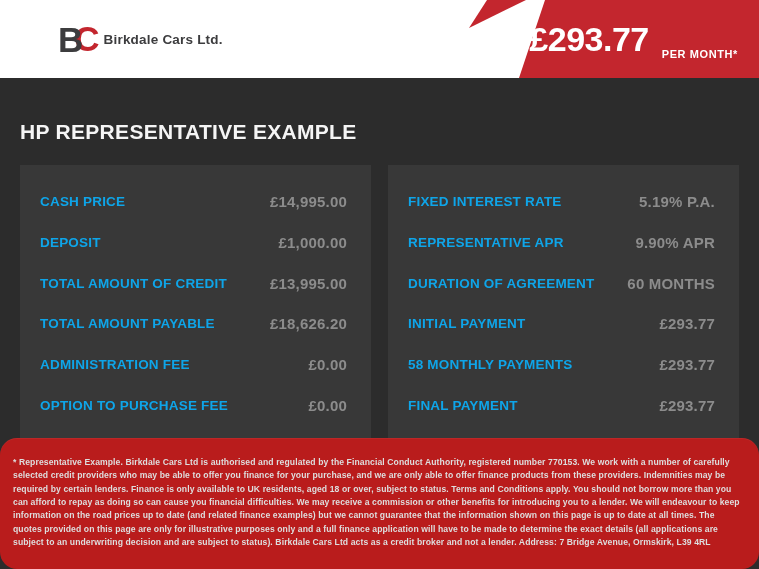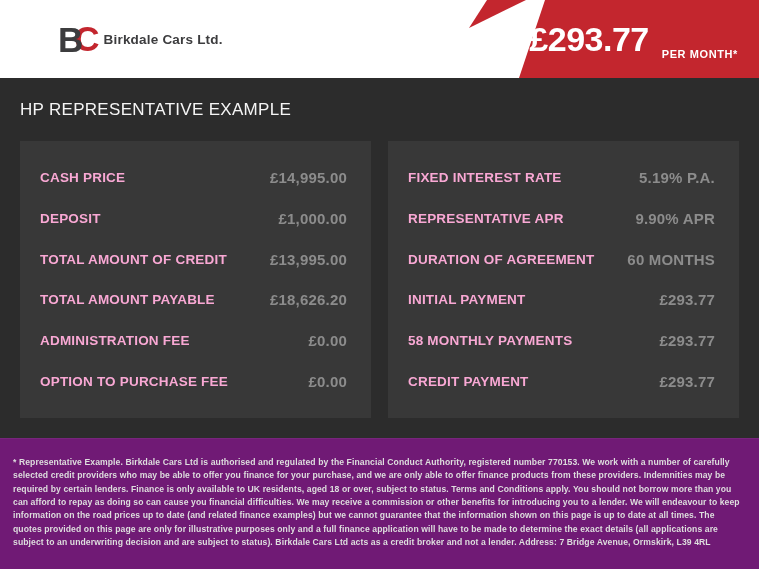--- a/index.html
+++ b/index.html
@@ -85,23 +85,24 @@
     position: relative;
     top: 15px;
   }
 
   
   .title-bar {
     padding: 22px 20px 0 20px;
   }
   .page-title {
     color: #f5f5f5;
-    font-size: 17px;
-    font-weight: 400;
+    font-size: 21px;
+    font-weight: 700;
     letter-spacing: 0.3px;
+    margin-top: 20px;
   }
 
   
   .panels {
     display: flex;
     gap: 17px;
     margin: 21px 20px 0 20px;
   }
   .panel {
     flex: 1;
@@ -111,44 +112,45 @@
     display: flex;
     flex-direction: column;
     justify-content: space-around;
   }
   .finance-row {
     display: flex;
     justify-content: space-between;
     align-items: center;
   }
   .finance-label {
-    color: #f9a8d4;
+    color: #0ea5e9;
     font-size: 13.5px;
     font-weight: 700;
     letter-spacing: 0.2px;
     white-space: nowrap;
     text-align: center;
   }
   .finance-value {
     color: #8c8c8c;
     font-size: 15px;
     font-weight: 700;
     letter-spacing: 0.2px;
     white-space: nowrap;
     margin-left: 32px;
   }
 
   
   .footer {
     position: absolute;
     left: 0; right: 0; bottom: 0;
     top: 438px;
-    background: #701a75;
+    background: #b91c1c;
     border-top: 1px solid rgba(255,255,255,0.05);
     padding: 17px 14px 0 13px;
+    border-radius: 17px;
   }
   .disclaimer {
     color: #dedede;
     font-size: 8.6px;
     font-weight: 700;
     line-height: 1.55;
     letter-spacing: 0.1px;
     max-width: 742px;
   }
 </style>
@@ -225,21 +227,21 @@
       </div>
       <div class="finance-row">
         <span class="finance-label">INITIAL PAYMENT</span>
         <span class="finance-value">£293.77</span>
       </div>
       <div class="finance-row">
         <span class="finance-label">58 MONTHLY PAYMENTS</span>
         <span class="finance-value">£293.77</span>
       </div>
       <div class="finance-row">
-        <span class="finance-label">CREDIT PAYMENT</span>
+        <span class="finance-label">FINAL PAYMENT</span>
         <span class="finance-value">£293.77</span>
       </div>
     </div>
 
   </div>
 
   <div class="footer">
     <p class="disclaimer">* Representative Example. Birkdale Cars Ltd is authorised and regulated by the Financial Conduct Authority, registered number 770153. We work with a number of carefully selected credit providers who may be able to offer you finance for your purchase, and we are only able to offer finance products from these providers. Indemnities may be required by certain lenders. Finance is only available to UK residents, aged 18 or over, subject to status. Terms and Conditions apply. You should not borrow more than you can afford to repay as doing so can cause you financial difficulties. We may receive a commission or other benefits for introducing you to a lender. We will endeavour to keep information on the road prices up to date (and related finance examples) but we cannot guarantee that the information shown on this page is up to date at all times. The quotes provided on this page are only for illustrative purposes only and a full finance application will have to be made to determine the exact details (all applications are subject to an underwriting decision and are subject to status). Birkdale Cars Ltd acts as a credit broker and not a lender. Address: 7 Bridge Avenue, Ormskirk, L39 4RL</p>
   </div>
 

